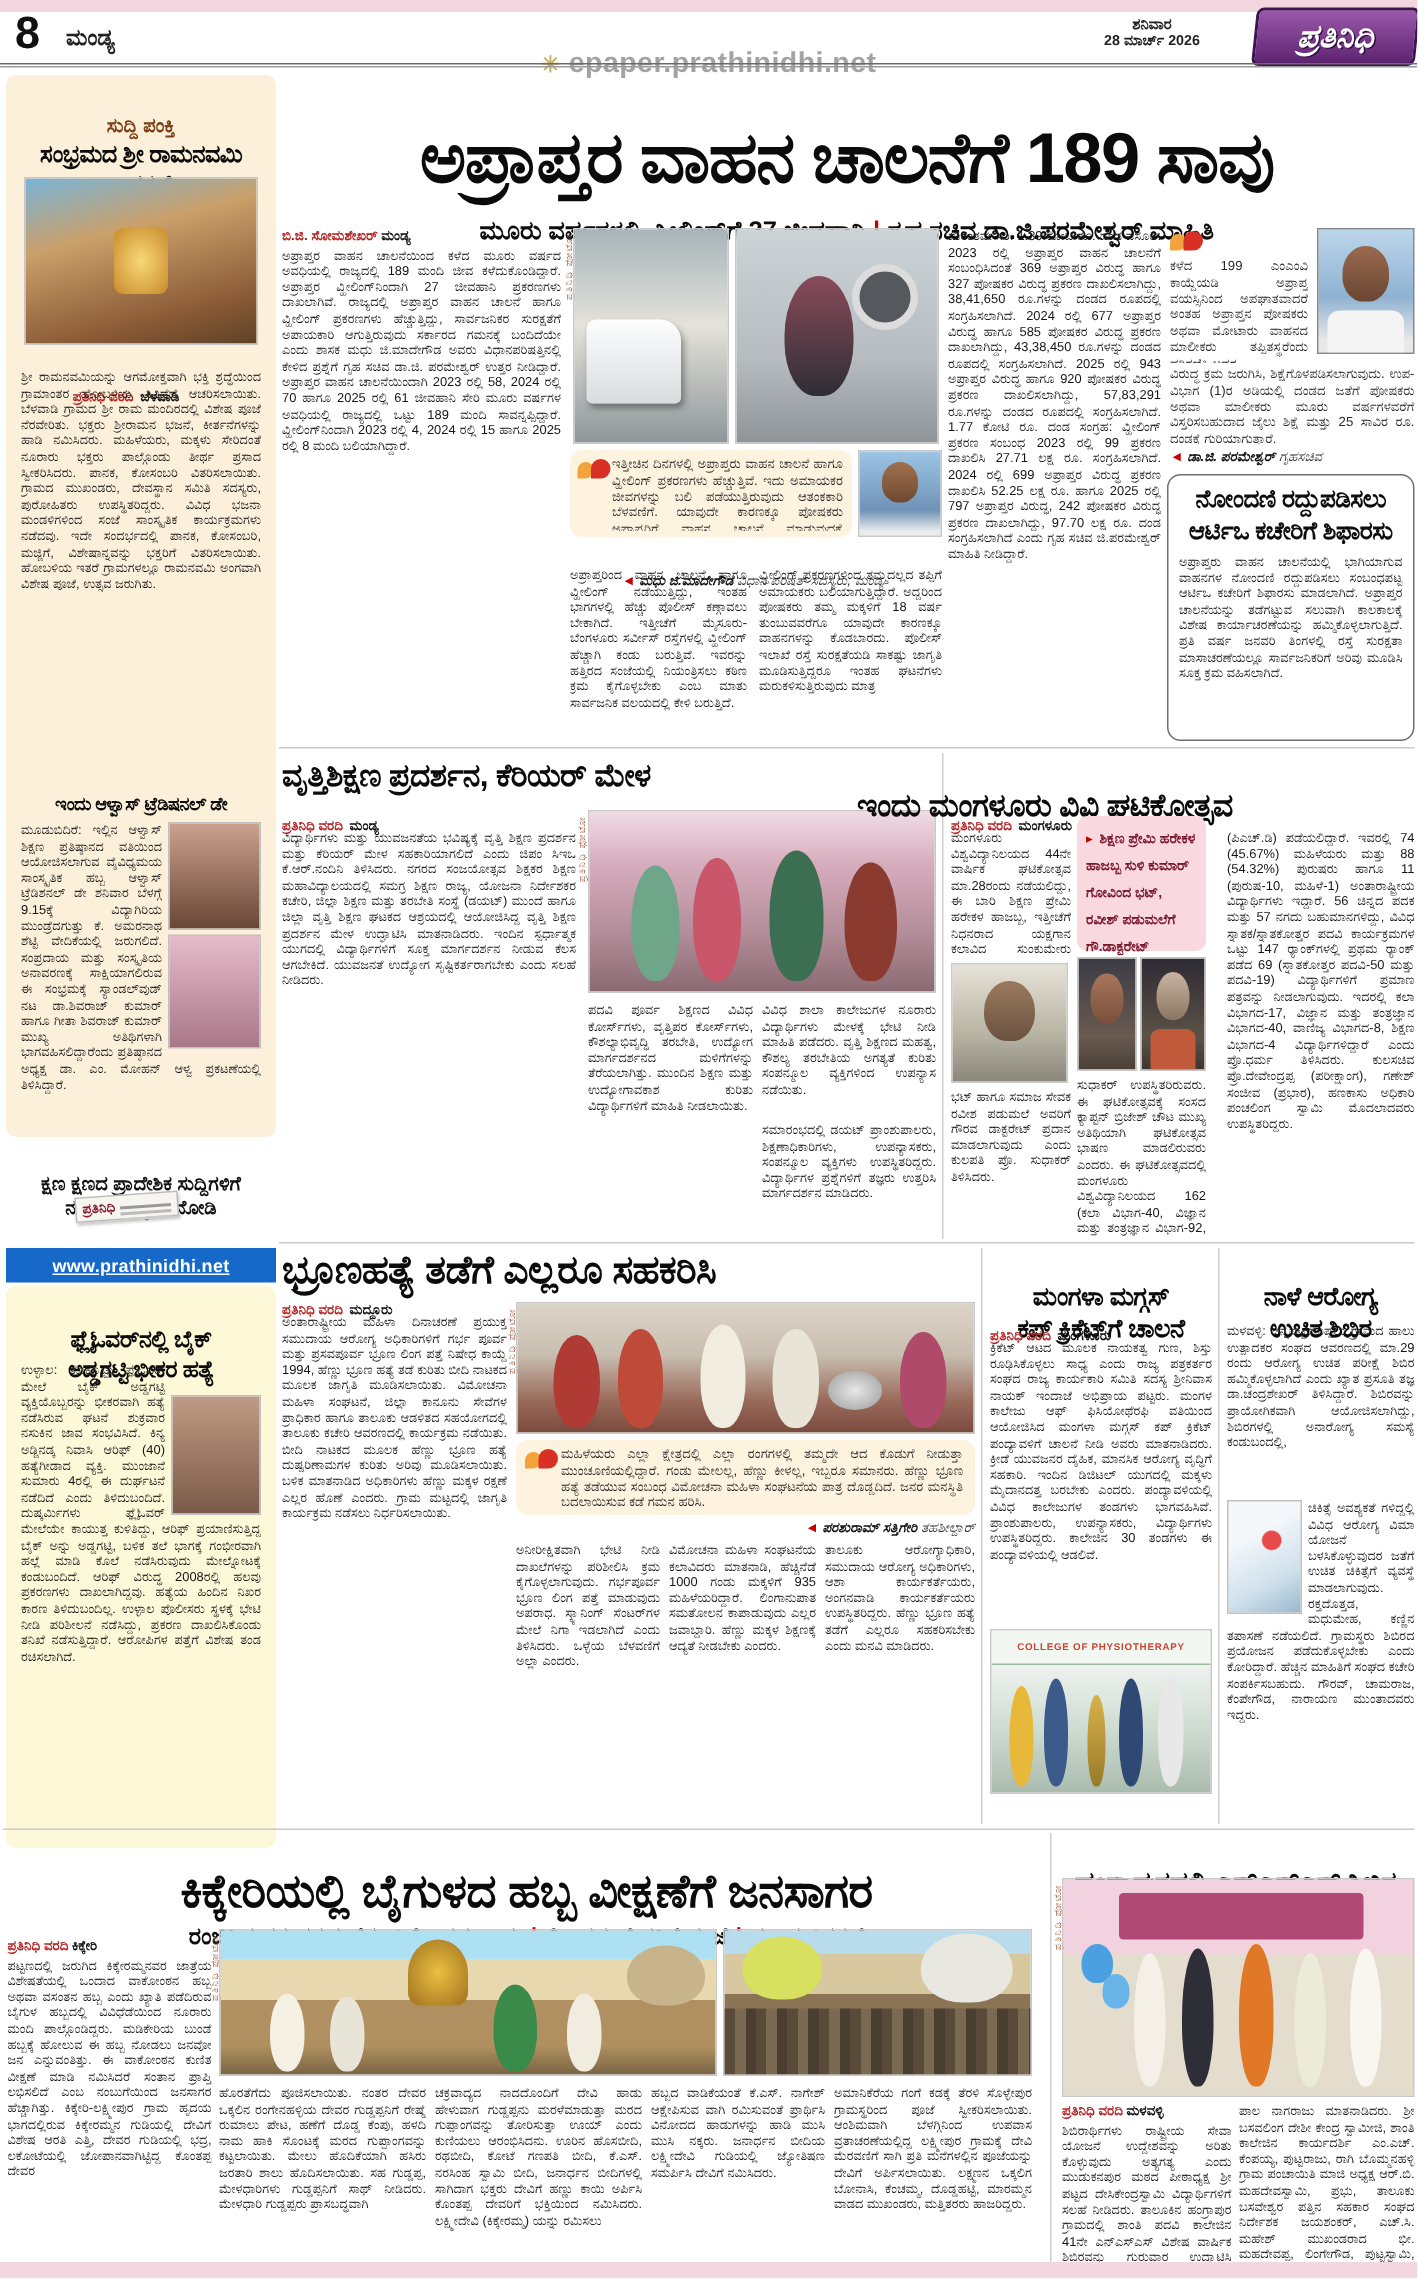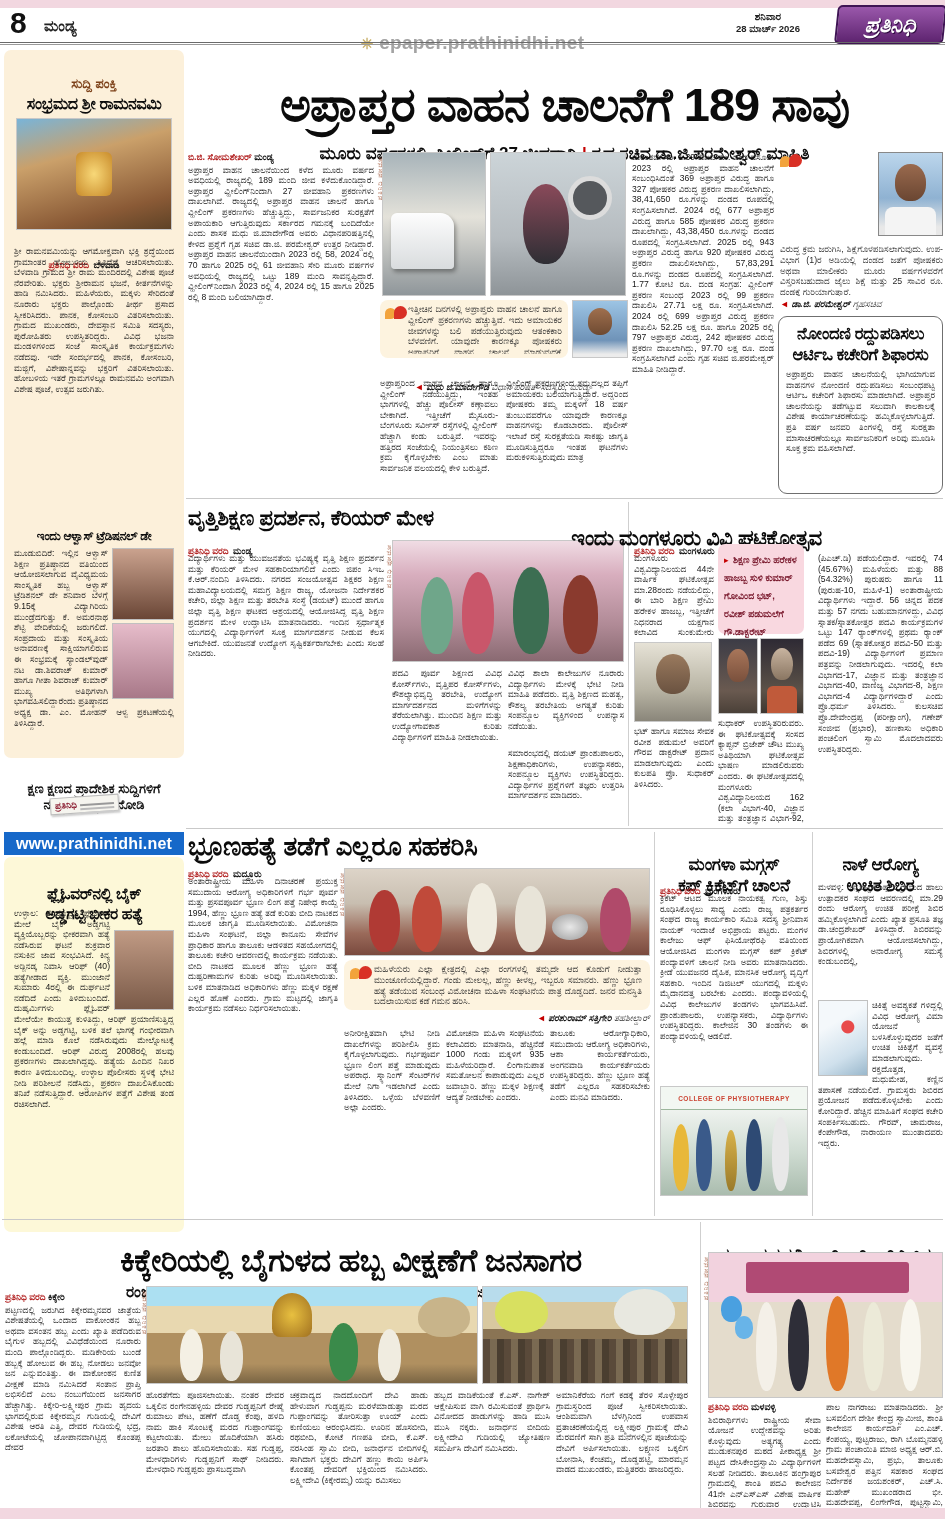--- a/index.html
+++ b/index.html
@@ -27,21 +27,21 @@
   .qcap{font-size:9px;font-weight:bold;color:#111;font-style:italic;}
   .qcap .ar{color:#c40000;}
   .cap-tail{font-weight:normal;color:#333;}
   .pinkbox{position:absolute;background:#f9d8e0;border-radius:7px;padding:5px 5px 4px 6px;box-sizing:border-box;}
   .pinkbox .tx{font-size:9.3px;line-height:11.5px;font-weight:bold;color:#7a1a2e;}
   .pinkbox .ar{color:#c40000;font-size:9px;}
   .rtobox{position:absolute;border:1.5px solid #6f6f6f;border-radius:9px;background:#fff;box-sizing:border-box;padding:6px 7px;}
   .rtobox .t{font-size:16.5px;line-height:21px;font-weight:800;color:#0d0d0d;text-align:center;letter-spacing:-0.4px;}
   .logo{display:flex;align-items:center;justify-content:center;background:linear-gradient(180deg,#9a58ab,#5e2470);border:2px solid #3f1454;border-radius:5px;transform:skewX(-6deg);}
   .logo span{color:#fff;font-weight:800;font-style:italic;font-size:21px;transform:skewX(3deg);text-shadow:1px 1px 0 #2e0b3e;}
-  .bluebar{position:absolute;background:#1668c9;color:#fff;font-weight:800;display:flex;align-items:center;justify-content:center;font-size:16px;letter-spacing:.2px;}
+  .bluebar{position:absolute;background:#1668c9;color:#fff;font-weight:800;display:flex;align-items:center;justify-content:center;font-size:12px;letter-spacing:.2px;text-decoration:underline;}
   .tagline{font-size:13px;font-weight:800;color:#7c4018;}
   .subsep{color:#c40000;font-weight:800;padding:0 5px;}
   .minilogo{position:absolute;background:#f6f5ef;border:1px solid #bbb;transform:rotate(-4deg);display:flex;align-items:center;padding:2px 4px;gap:3px;box-shadow:1px 2px 2px rgba(0,0,0,.2);}
   .minilogo b{color:#8a1a2e;font-size:9px;}
   .minilogo i{display:block;width:34px;height:2px;background:#999;box-shadow:0 4px 0 #bbb,0 8px 0 #ccc;}
   .banner{position:absolute;left:0;top:0;right:0;height:22px;background:#f2f7f2;border-bottom:1px solid #9db79d;font-size:6.5px;font-weight:bold;color:#1a7a3a;display:flex;align-items:center;justify-content:center;letter-spacing:.5px;}
   .banner em{color:#c43;font-style:normal;}
   .carblock{position:absolute;left:8%;bottom:18%;width:62%;height:40%;background:linear-gradient(#fdfdfd,#d9dcde);border-radius:6px 14px 4px 4px;box-shadow:2px 3px 4px rgba(0,0,0,.35);}
   .figure{position:absolute;border-radius:50% 50% 45% 45%;}
 </style>
@@ -122,20 +122,21 @@
   <div class="photo" style="left:490px;top:152px;width:136px;height:144px;background:linear-gradient(#ccd4d8 0%,#b6bcc0 60%,#8e9498 100%);">
     <div class="figure" style="left:24%;top:22%;width:34%;height:56%;background:linear-gradient(#8a4a5a,#2e2e34);"></div>
     <div style="position:absolute;right:10%;top:16%;width:34px;height:34px;border:5px solid #dcdcdc;border-radius:50%;background:#55585c;"></div>
   </div>
   <div class="abs bt" style="left:632px;top:152px;width:142px;height:342px;">ದುರಂತವೇ ಸರಿ. 1.39 ಕೋಟಿ ರೂ. ದಂಡ ವಸೂಲಿ: 2023 ರಲ್ಲಿ ಅಪ್ರಾಪ್ತರ ವಾಹನ ಚಾಲನೆಗೆ ಸಂಬಂಧಿಸಿದಂತೆ 369 ಅಪ್ರಾಪ್ತರ ವಿರುದ್ಧ ಹಾಗೂ 327 ಪೋಷಕರ ವಿರುದ್ಧ ಪ್ರಕರಣ ದಾಖಲಿಸಲಾಗಿದ್ದು, 38,41,650 ರೂ.ಗಳನ್ನು ದಂಡದ ರೂಪದಲ್ಲಿ ಸಂಗ್ರಹಿಸಲಾಗಿದೆ. 2024 ರಲ್ಲಿ 677 ಅಪ್ರಾಪ್ತರ ವಿರುದ್ಧ ಹಾಗೂ 585 ಪೋಷಕರ ವಿರುದ್ಧ ಪ್ರಕರಣ ದಾಖಲಾಗಿದ್ದು, 43,38,450 ರೂ.ಗಳನ್ನು ದಂಡದ ರೂಪದಲ್ಲಿ ಸಂಗ್ರಹಿಸಲಾಗಿದೆ. 2025 ರಲ್ಲಿ 943 ಅಪ್ರಾಪ್ತರ ವಿರುದ್ಧ ಹಾಗೂ 920 ಪೋಷಕರ ವಿರುದ್ಧ ಪ್ರಕರಣ ದಾಖಲಿಸಲಾಗಿದ್ದು, 57,83,291 ರೂ.ಗಳನ್ನು ದಂಡದ ರೂಪದಲ್ಲಿ ಸಂಗ್ರಹಿಸಲಾಗಿದೆ. 1.77 ಕೋಟಿ ರೂ. ದಂಡ ಸಂಗ್ರಹ: ವ್ಹೀಲಿಂಗ್ ಪ್ರಕರಣ ಸಂಬಂಧ 2023 ರಲ್ಲಿ 99 ಪ್ರಕರಣ ದಾಖಲಿಸಿ 27.71 ಲಕ್ಷ ರೂ. ಸಂಗ್ರಹಿಸಲಾಗಿದೆ. 2024 ರಲ್ಲಿ 699 ಅಪ್ರಾಪ್ತರ ವಿರುದ್ಧ ಪ್ರಕರಣ ದಾಖಲಿಸಿ 52.25 ಲಕ್ಷ ರೂ. ಹಾಗೂ 2025 ರಲ್ಲಿ 797 ಅಪ್ರಾಪ್ತರ ವಿರುದ್ಧ, 242 ಪೋಷಕರ ವಿರುದ್ಧ ಪ್ರಕರಣ ದಾಖಲಾಗಿದ್ದು, 97.70 ಲಕ್ಷ ರೂ. ದಂಡ ಸಂಗ್ರಹಿಸಲಾಗಿದೆ ಎಂದು ಗೃಹ ಸಚಿವ ಜಿ.ಪರಮೇಶ್ವರ್ ಮಾಹಿತಿ ನೀಡಿದ್ದಾರೆ.</div>
 
   <div class="qicon" style="left:780px;top:154px;">
       <i class="d1"></i>
       <i class="d2"></i>
     </div>
+  <div class="abs qtext" style="left:780px;top:172px;width:92px;height:70px;">ಕಳೆದ 199 ಎಂಎಂವಿ ಕಾಯ್ದೆಯಡಿ ಅಪ್ರಾಪ್ತ ವಯಸ್ಸಿನಿಂದ ಅಪಘಾತವಾದರೆ ಅಂತಹ ಅಪ್ರಾಪ್ತನ ಪೋಷಕರು ಅಥವಾ ಮೋಟಾರು ವಾಹನದ ಮಾಲೀಕರು ತಪ್ಪಿತಸ್ಥರೆಂದು ಪರಿಗಣಿಸಿ ಅವರ</div>
   <div class="photo" style="left:878px;top:152px;width:65px;height:84px;border:1px solid #888;background:linear-gradient(#bcd6ec 0%,#8fb2d2 55%,#e8e8e8 90%);">
     <div class="figure" style="left:26%;top:14%;width:48%;height:44%;background:linear-gradient(#9a6a4e,#6a4632);"></div>
     <div style="position:absolute;left:10%;bottom:0;width:80%;height:34%;background:#f4f4f4;border-radius:8px 8px 0 0;"></div>
   </div>
   <div class="abs qtext" style="left:780px;top:244px;width:163px;height:52px;">ವಿರುದ್ಧ ಕ್ರಮ ಜರುಗಿಸಿ, ಶಿಕ್ಷೆಗೊಳಪಡಿಸಲಾಗುವುದು. ಉಪ-ವಿಭಾಗ (1)ರ ಅಡಿಯಲ್ಲಿ ದಂಡದ ಜತೆಗೆ ಪೋಷಕರು ಅಥವಾ ಮಾಲೀಕರು ಮೂರು ವರ್ಷಗಳವರೆಗೆ ವಿಸ್ತರಿಸಬಹುದಾದ ಜೈಲು ಶಿಕ್ಷೆ ಮತ್ತು 25 ಸಾವಿರ ರೂ. ದಂಡಕ್ಕೆ ಗುರಿಯಾಗುತ್ತಾರೆ.</div>
   <div class="abs qcap" style="left:780px;top:299px;width:163px;">
     <span class="ar">◄</span>
     <span>ಡಾ.ಜಿ. ಪರಮೇಶ್ವರ್</span>
     <span class="cap-tail">ಗೃಹಸಚಿವ</span>
   </div>

